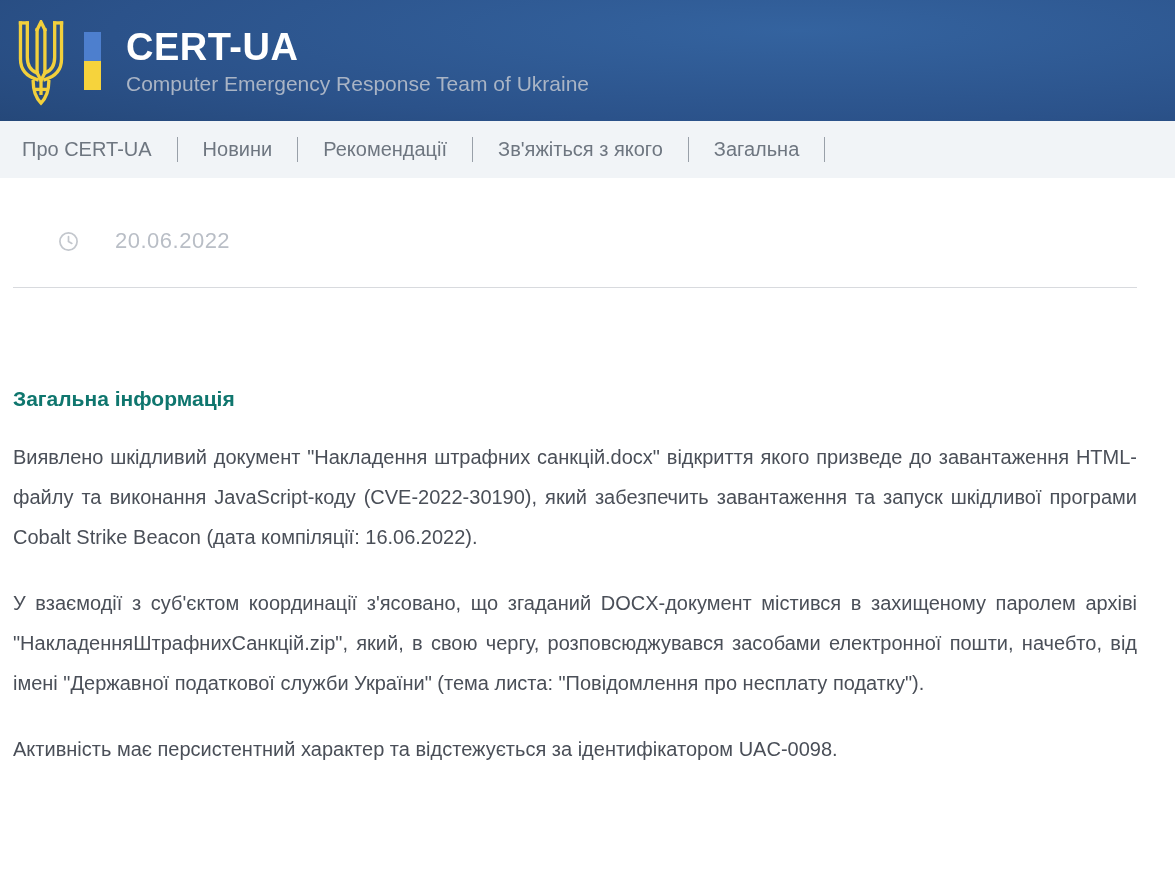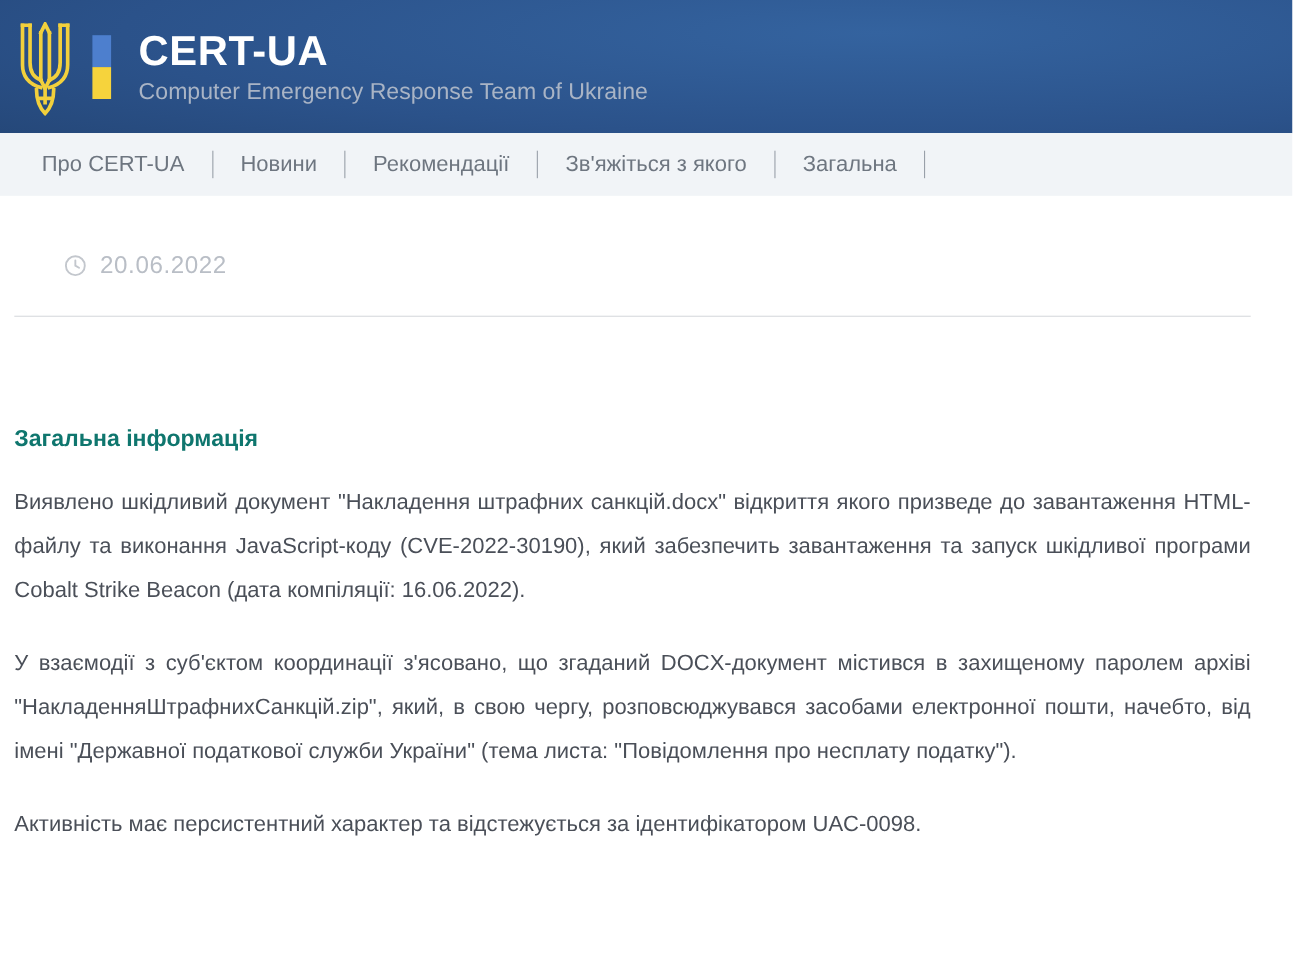--- a/index.html
+++ b/index.html
@@ -45,21 +45,21 @@
     font-weight: normal;
     margin-top: 4px;
   }
 
   
   .main-nav {
     height: 57px;
     background: #f1f4f7;
     display: flex;
     align-items: center;
-    padding-left: 38px;
+    padding-left: 22px;
   }
   .nav-item {
     color: #6e7680;
     font-size: 20px;
     text-decoration: none;
     cursor: pointer;
     white-space: nowrap;
   }
   .nav-sep {
     width: 1px;
@@ -67,20 +67,21 @@
     background: #99a0a9;
     margin: 0 25px;
   }
 
   
   .article { padding: 0 38px 0 13px; }
   .date-row {
     display: flex;
     align-items: center;
     margin: 50px 0 0 45px;
+    gap: 24px;
   }
   .clock-icon { width: 21px; height: 21px; }
   .date-text {
     color: #b9bec6;
     font-size: 22px;
     margin-left: 12px;
     letter-spacing: 0.5px;
   }
   .rule {
     border: none;

